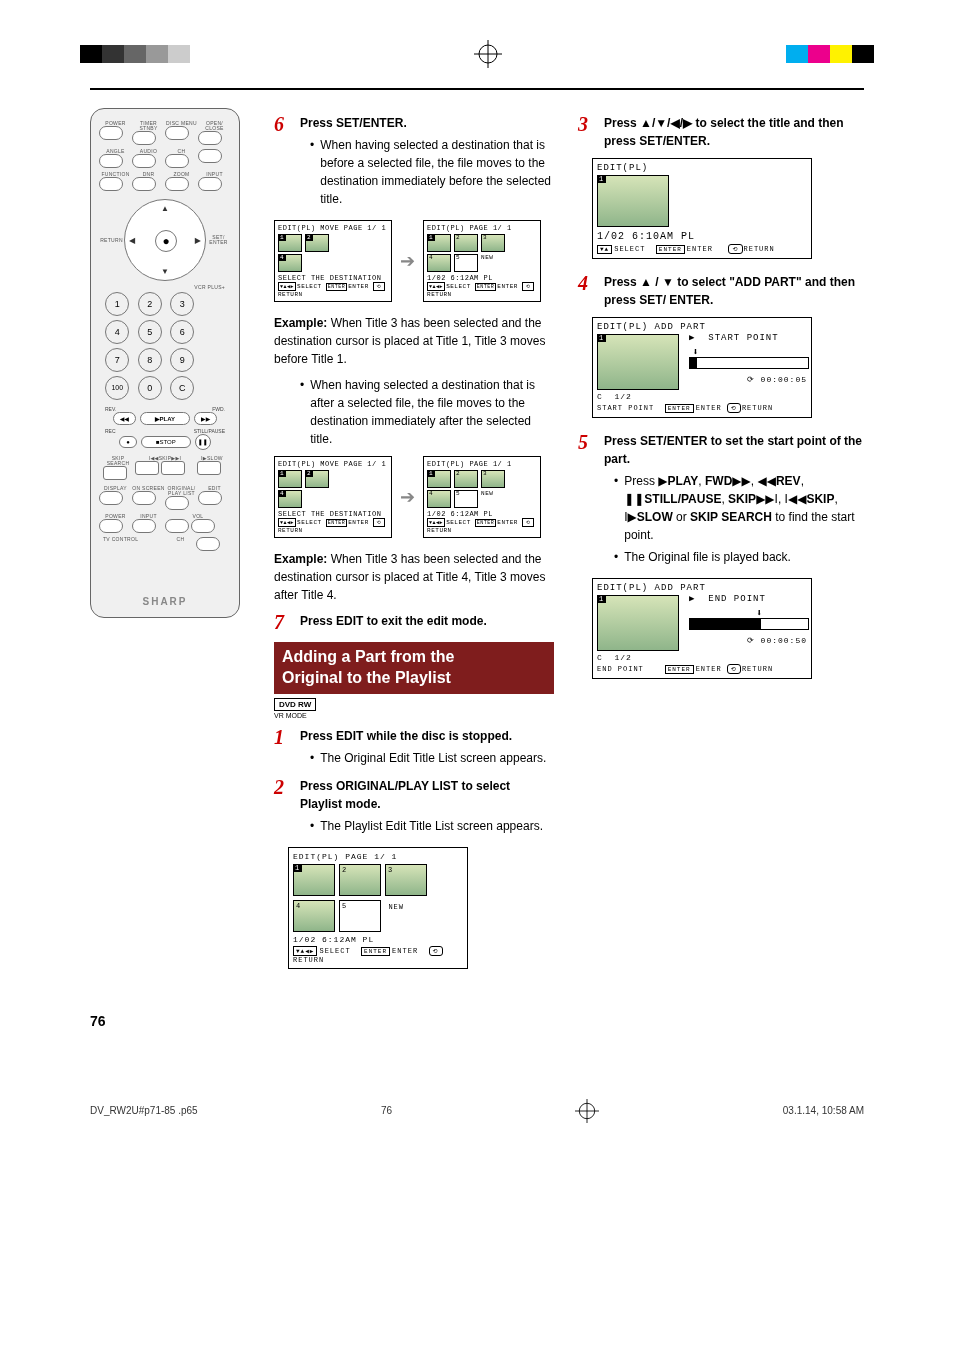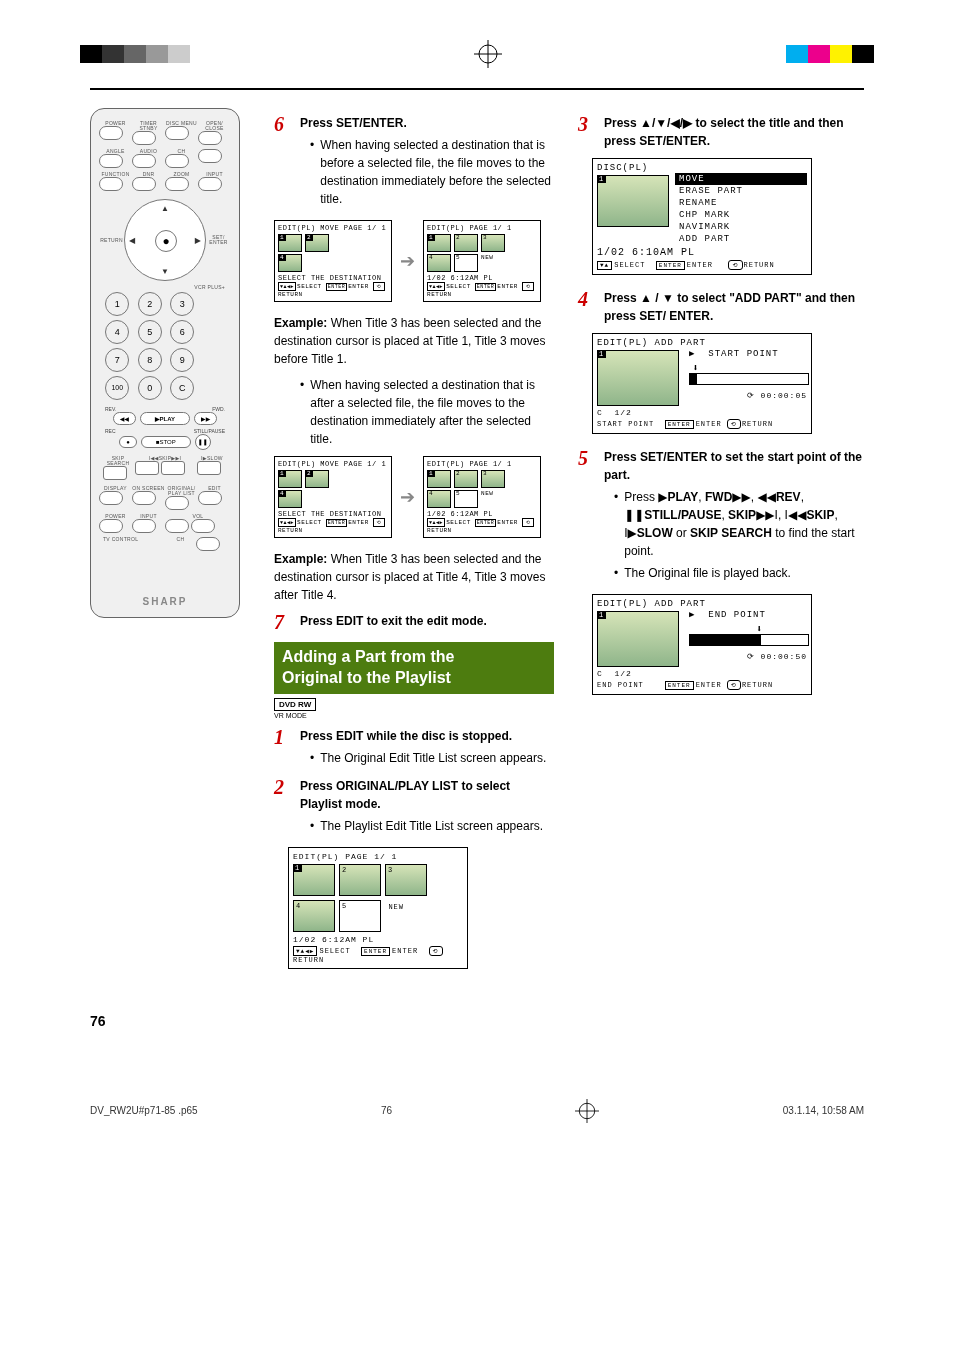--- a/index.html
+++ b/index.html
@@ -184,21 +184,21 @@
     display:inline-block;
     background:#fff;
     border:0.5px solid #000;
     padding:0 1px;
     font-size:5px;
     margin-right:1px;
   }
   .arrow-block { font-size:18px; color:#888; }
 
   .section-header {
-    background:#4d7c0f;
+    background:#7f1d1d;
     color:#fff;
     font-size:16px;
     font-weight:bold;
     padding:5px 8px;
     line-height:1.3;
     margin-top: 10px;
   }
   .format-badge {
     display:inline-block;
     border:1px solid #000;
@@ -772,34 +772,26 @@
 
     <div class="col-right">
       <div class="step">
         <div class="step-num">3</div>
         <div class="step-body">
           <span class="lead">Press </span><span class="lead arrow-sym">▲/▼/◀/▶</span><span class="lead"> to select the title and then press </span><span class="keyword">SET/ENTER</span><span class="lead">.</span>
         </div>
       </div>
 
       <div class="osd-menu">
-        <div class="top-row">DISC(PL)</div>
+        <div class="top-row">EDIT(PL)</div>
         <div class="body">
           <div>
             <div class="thumb-big">
                 <div class="cn">1</div>
               </div>
-          </div>
-          <div class="menu-list">
-            <div class="menu-item sel">MOVE</div>
-            <div class="menu-item">ERASE PART</div>
-            <div class="menu-item">RENAME</div>
-            <div class="menu-item">CHP MARK</div>
-            <div class="menu-item">NAVIMARK</div>
-            <div class="menu-item">ADD PART</div>
           </div>
         </div>
         <div class="status">1/02  6:10AM PL</div>
         <div class="hint"><span class="box">▼▲</span><span>SELECT</span>&nbsp;&nbsp;<span class="box">ENTER</span><span>ENTER</span>&nbsp;&nbsp;&nbsp;<span class="retbox">⟲</span><span>RETURN</span></div>
       </div>
 
       <div class="step">
         <div class="step-num">4</div>
         <div class="step-body">
           <span class="lead">Press </span><span class="lead arrow-sym">▲ / ▼</span><span class="lead"> to select "ADD PART" and then press </span><span class="keyword">SET/ ENTER</span><span class="lead">.</span>

